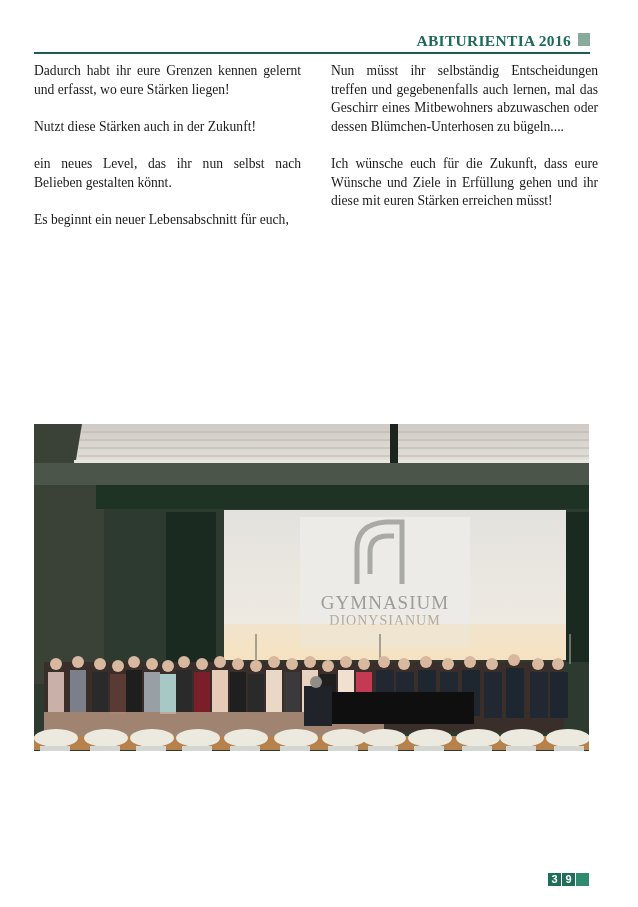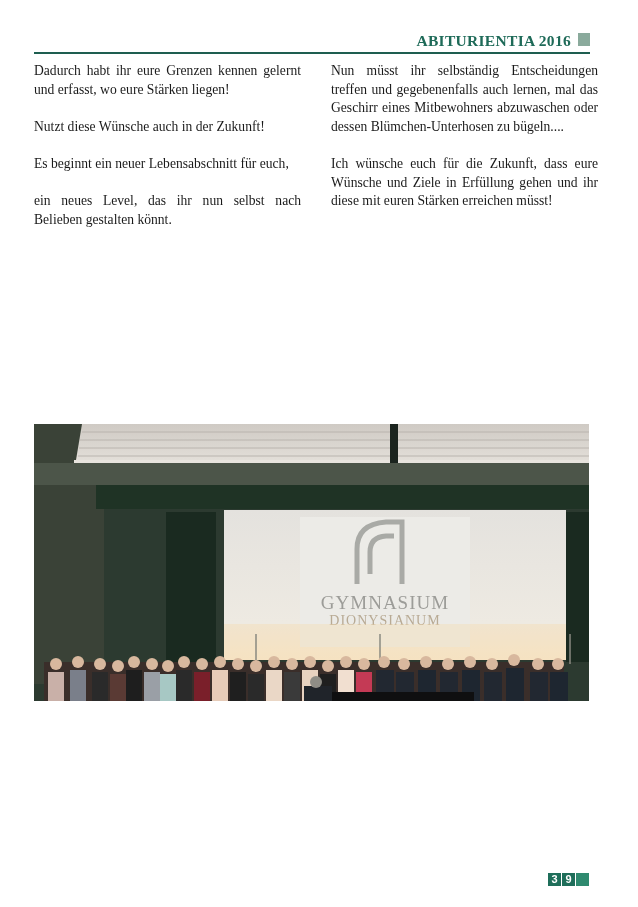--- a/index.html
+++ b/index.html
@@ -7,40 +7,40 @@
          font-family:"DejaVu Serif", serif; color:#1a1a1a; }
   .header-title { position:absolute; top:32px; right:67px; font-family:"Liberation Serif", serif;
          font-weight:bold; font-size:15.5px; color:#1e6a58; letter-spacing:0.3px; }
   .header-square { position:absolute; top:33px; left:578px; width:12px; height:13px; background:#8aaa9c; }
   .header-rule { position:absolute; top:52px; left:34px; width:556px; height:2px; background:#1e5e50; }
   .col { position:absolute; top:62px; width:267px; font-family:Liberation Serif, serif;
          font-size:13.6px; line-height:18.6px; text-align:justify; }
   .col.left { left:34px; }
   .col.right { left:323px;margin-left:8px; }
   .col p { margin:0 0 18.6px 0; }
-  .photo { position:absolute; left:34px; top:424px; width:555px; height:277px; overflow:hidden;
+  .photo { position:absolute; left:34px; top:424px; width:555px; height:327px; overflow:hidden;
            background:#2a352d; }
   .pageno { position:absolute; top:873px; left:548px; display:flex; gap:1px; }
   .pageno span { display:block; width:13px; height:13px; background:#1f6e5a; color:#fff;
           font-family:"Liberation Sans", sans-serif; font-weight:bold; font-size:11px;
           line-height:13px; text-align:center; }
   .pageno span.blank { background:#2f8a6f; width:13px; }
 </style>
 </head>
 <body>
 
 <div class="header-title">ABITURIENTIA 2016</div>
 <div class="header-square"></div>
 <div class="header-rule"></div>
 
 <div class="col left">
   <p>Dadurch habt ihr eure Grenzen kennen gelernt und erfasst, wo eure Stärken liegen!</p>
-  <p>Nutzt diese Wünsche auch in der Zukunft!</p>
+  <p>Nutzt diese Stärken auch in der Zukunft!</p>
+  <p>ein neues Level, das ihr nun selbst nach Belieben gestalten könnt.</p>
   <p>Es beginnt ein neuer Lebensabschnitt für euch,</p>
-  <p>ein neues Level, das ihr nun selbst nach Belieben gestalten könnt.</p>
 </div>
 
 <div class="col right">
   <p>Nun müsst ihr selbständig Entscheidungen treffen und gegebenenfalls auch lernen, mal das Geschirr eines Mitbewohners abzuwaschen oder dessen Blümchen-Unterhosen zu bügeln....</p>
   <p>Ich wünsche euch für die Zukunft, dass eure Wünsche und Ziele in Erfüllung gehen und ihr diese mit euren Stärken erreichen müsst!</p>
 </div>
 
 <div class="photo">
   <svg width="555" height="371" viewBox="0 0 555 371" xmlns="http://www.w3.org/2000/svg">
     <defs>

